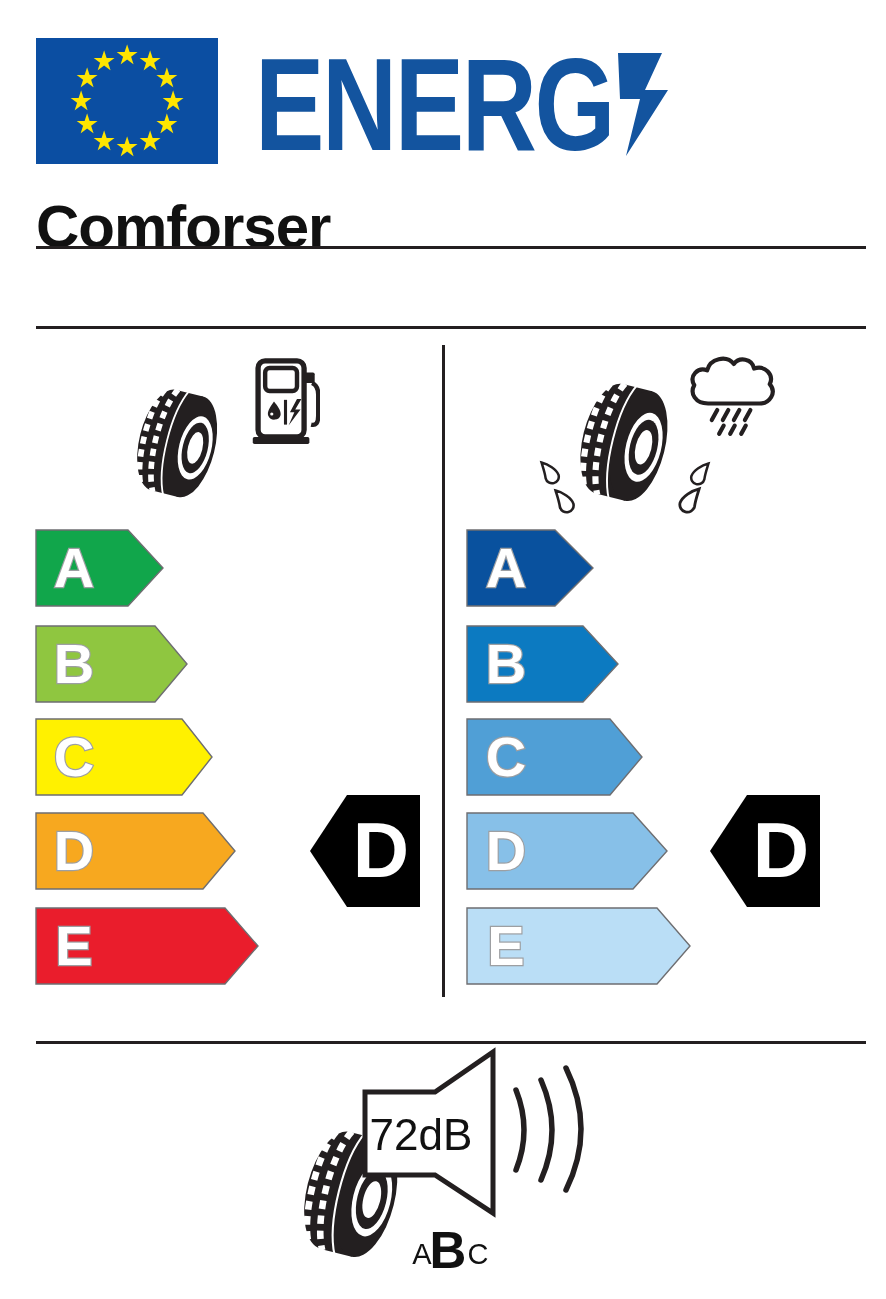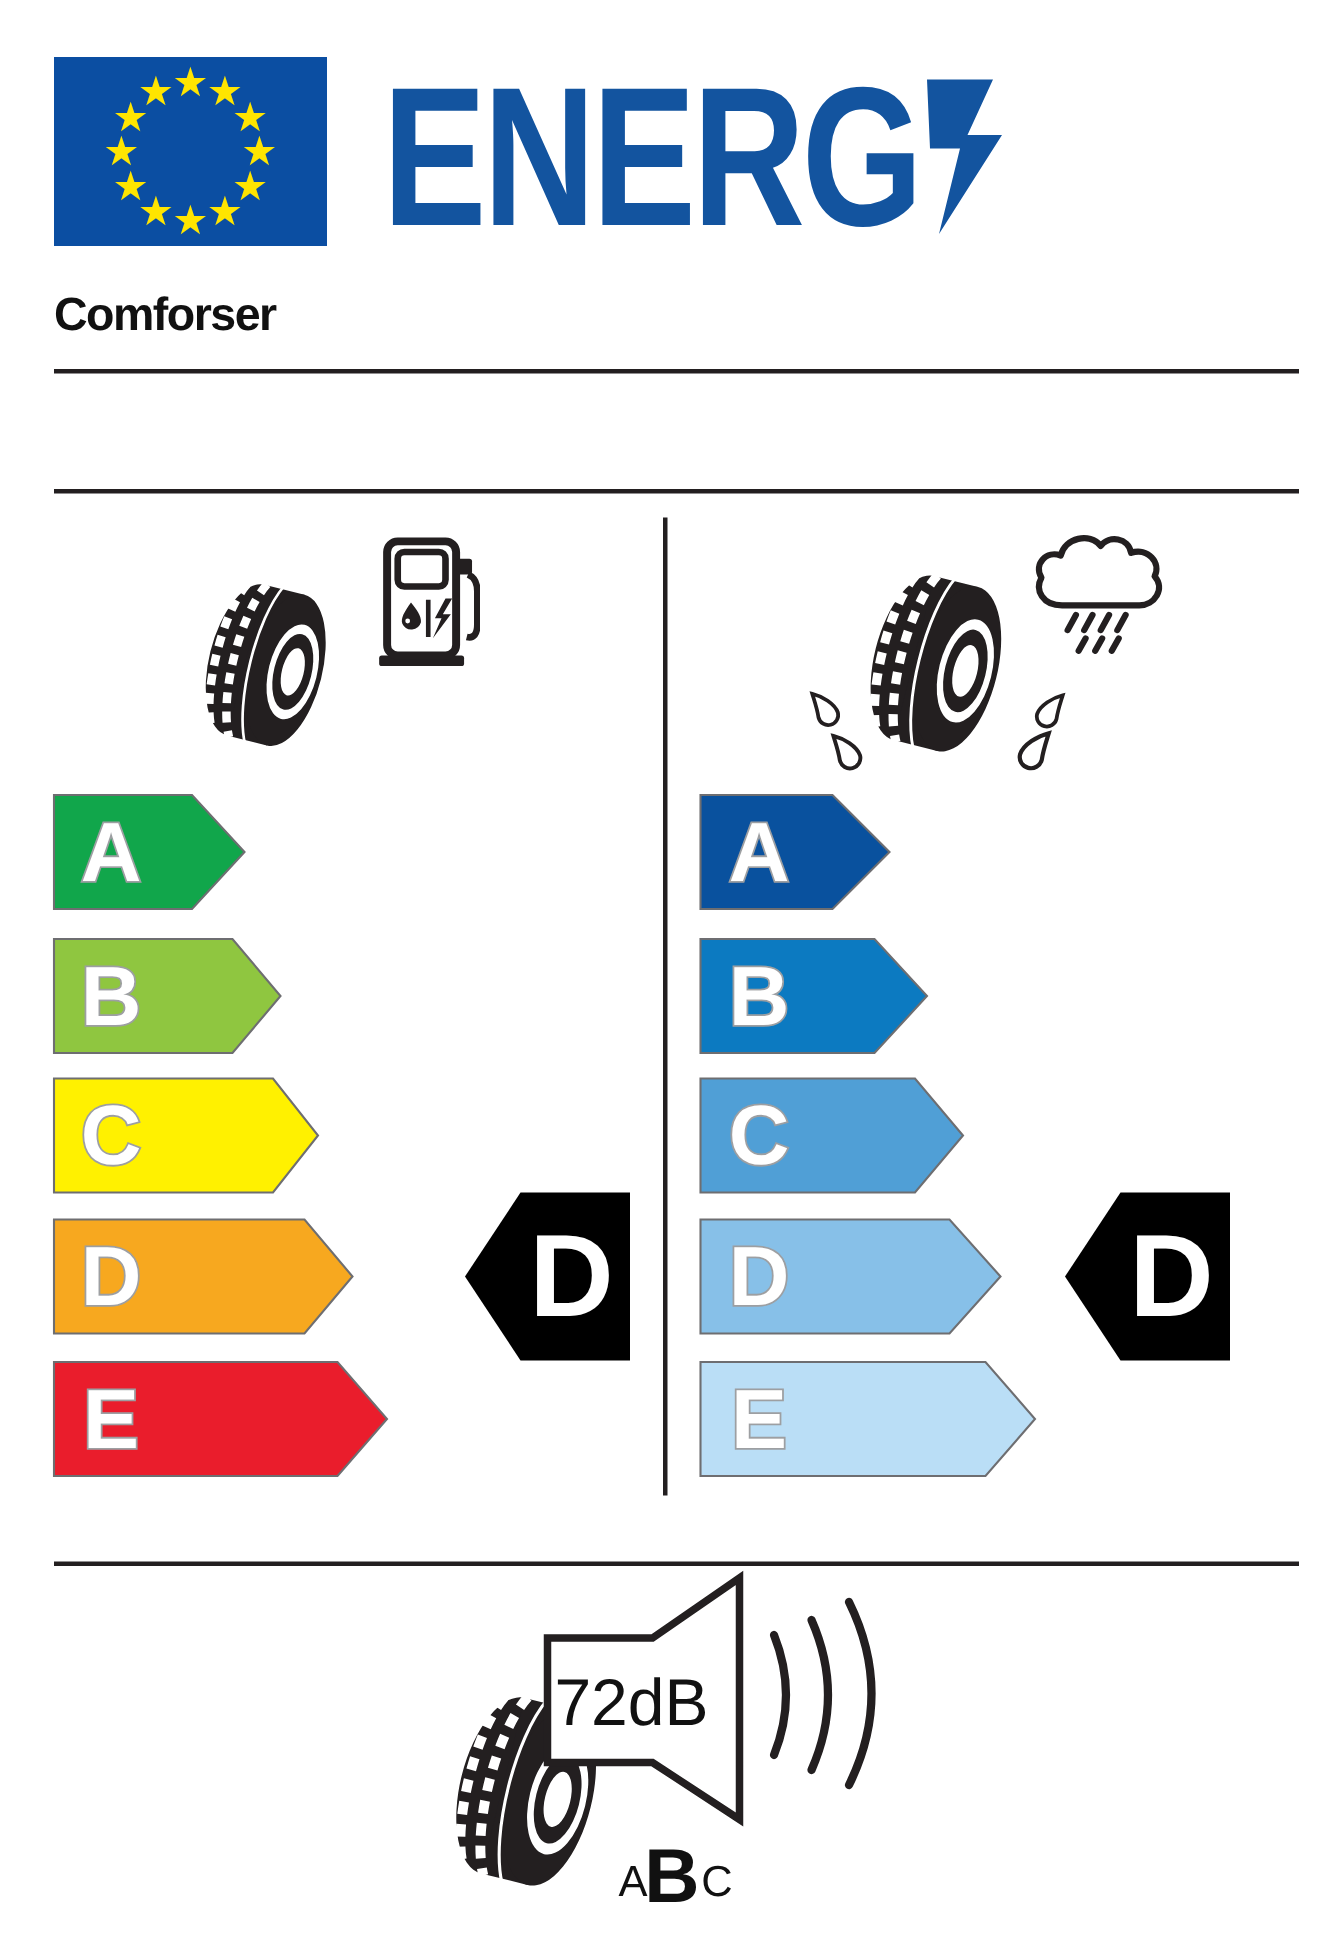--- a/index.html
+++ b/index.html
@@ -9,21 +9,21 @@
     background:#ffffff;
     font-family:"Liberation Sans",sans-serif;
     overflow:hidden;
   }
   .abs{position:absolute;}
   
   #flag{left:36px;top:38px;width:182px;height:126px;}
   
   #brand{
     left:36px;top:192px;
-    font-size:31px;font-weight:bold;color:#111111;
+    font-size:60px;font-weight:bold;color:#111111;
     letter-spacing:-1px;
   }
   .rule{left:36px;width:830px;height:3px;background:#231f20;}
   #rule-1{top:246px;}
   #rule-2{top:326px;}
   #rule-3{top:1041px;}
   
   .logo-text{font-family:"Liberation Sans",sans-serif;font-weight:bold;letter-spacing:-3px;}
   .grade-letter{
     font-family:"Liberation Sans",sans-serif;font-weight:bold;font-size:56px;

